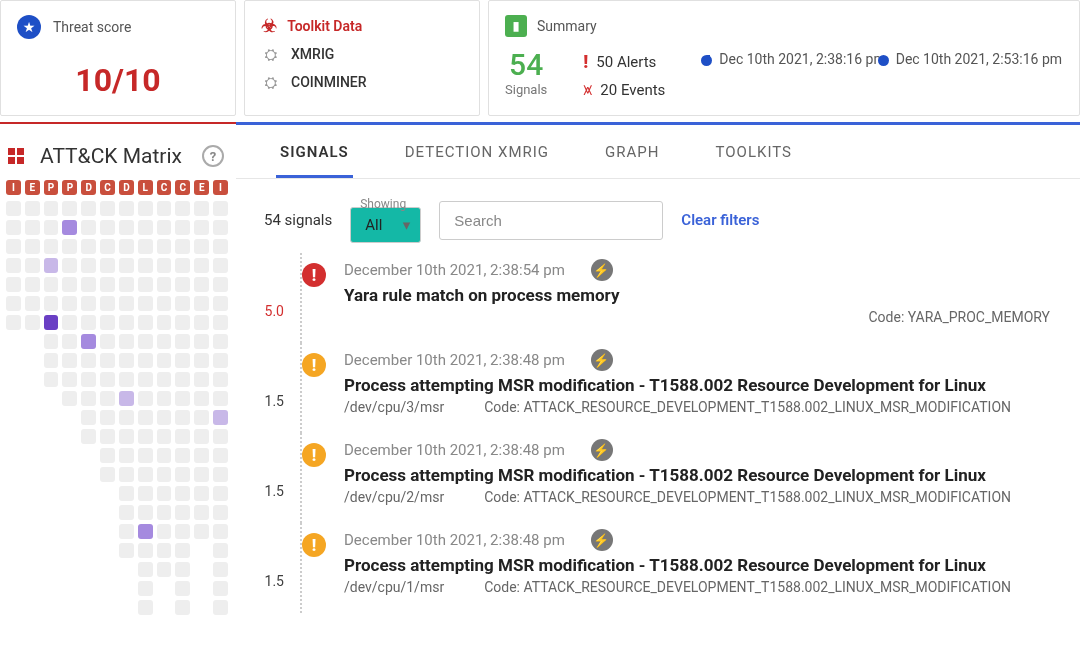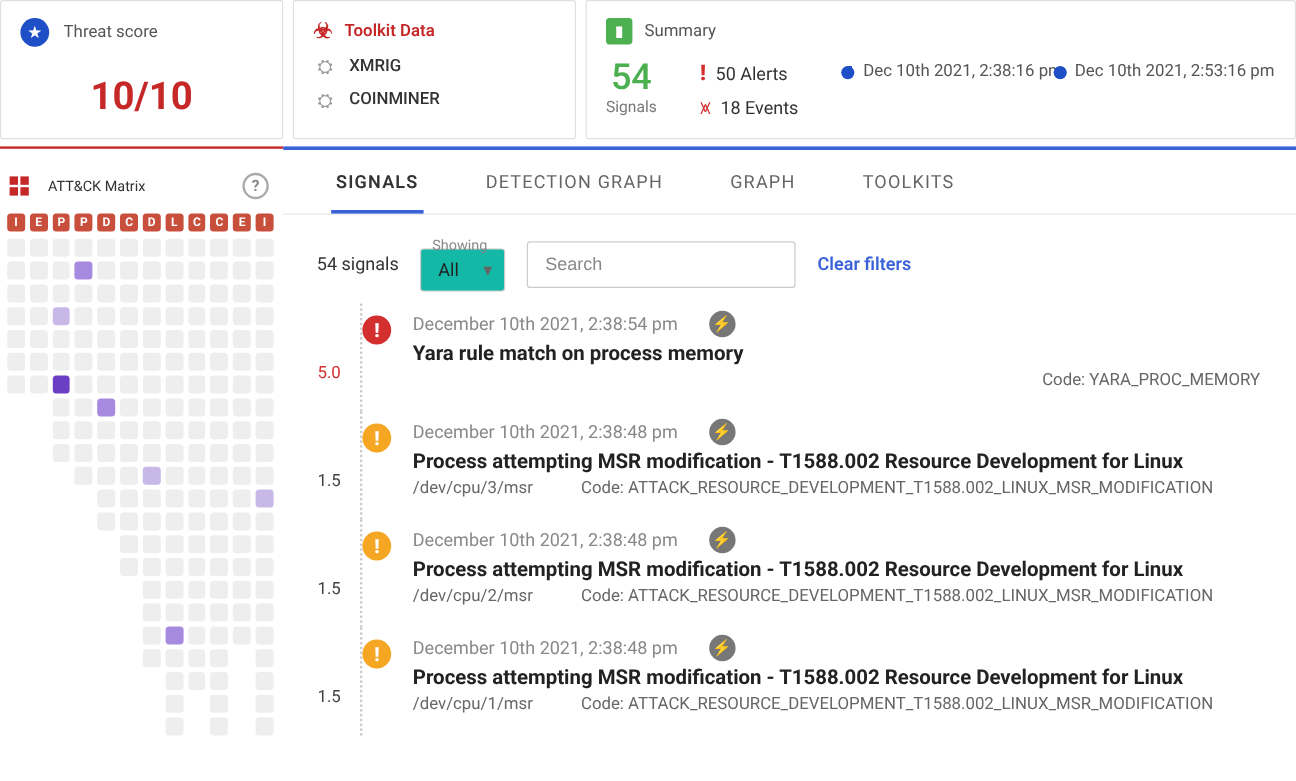--- a/index.html
+++ b/index.html
@@ -48,21 +48,21 @@
   .excl-red { color:#d32f2f; font-weight:900; font-size:18px;}
   .pulse-red { color:#d32f2f; font-size:16px;}
   .time-col { position:relative; padding-left:18px; display:flex; flex-direction:row; gap:10px; padding-top:4px;}
   .time-col::before { content:""; position:absolute; left:6px; top:8px; bottom:8px; width:3px; background:#1e4fc6;}
   .time-row { position:relative; color:#555; font-size:14px;}
   .time-row::before { content:""; position:absolute; left:-18px; top:4px; width:11px;height:11px;border-radius:50%;background:#1e4fc6;}
 
   .below { display:flex; }
   .sidebar { width: 236px; padding: 10px 8px 0 4px; border-top:2px solid #c62828;}
   .sidebar .shead { display:flex; align-items:center; gap:14px; padding:10px 4px;}
-  .sidebar .shead .title { color:#333; font-size:12px;}
+  .sidebar .shead .title { color:#333; font-size:21px;}
   .grid-icon { display:inline-flex; flex-wrap:wrap; width:18px; gap:2px;}
   .grid-icon span{width:7px;height:7px;background:#c62828;}
   .help-icon { margin-left:auto; width:22px;height:22px;border:2px solid #aaa;border-radius:50%;display:inline-flex;align-items:center;justify-content:center;color:#888;font-weight:700;font-size:13px;}
   .badges-row { display:flex; gap:4px; padding:2px 0 6px 2px;}
   .badge { width:15px;height:15px;border-radius:3px;background:#c94f3d;color:#fff;font-size:10px;font-weight:700;display:inline-flex;align-items:center;justify-content:center;}
   .matrix { display:flex; flex-direction:column; gap:4px; padding-left:2px;}
   .mrow { display:flex; gap:4px;}
   .cell { width:15px;height:15px;border-radius:3px;}
   .c0 { background:#eee;}
   .c1 { background:#c8b8e8;}
@@ -141,21 +141,21 @@
         <div class="num">54</div>
         <div class="lbl">Signals</div>
       </div>
       <div class="alerts-col">
         <div class="alert-row">
           <span class="excl-red">!</span>
           <span>50 Alerts</span>
         </div>
         <div class="alert-row">
           <span class="pulse-red">⩙</span>
-          <span>18 Events</span>
+          <span>20 Events</span>
         </div>
       </div>
       <div class="time-col">
         <div class="time-row">Dec 10th 2021, 2:38:16 pm</div>
         <div class="time-row">Dec 10th 2021, 2:53:16 pm</div>
       </div>
     </div>
   </div>
 </div>
 
@@ -494,21 +494,21 @@
           <span class="cell c0"></span>
           <span class="gap"></span>
           <span class="cell c0"></span>
         </div>
       </div>
   </div>
 
   <div class="main">
     <div class="tabs" id="tabs">
         <div class="tab active">SIGNALS</div>
-        <div class="tab">DETECTION GRAPH</div>
+        <div class="tab">DETECTION XMRIG</div>
         <div class="tab">GRAPH</div>
         <div class="tab">TOOLKITS</div>
       </div>
     <div class="filters">
       <span class="sigcount">54 signals</span>
       <div class="showing-wrap">
         <span class="showing-label">Showing</span>
         <div class="select">
           <span>All</span>
         </div>

